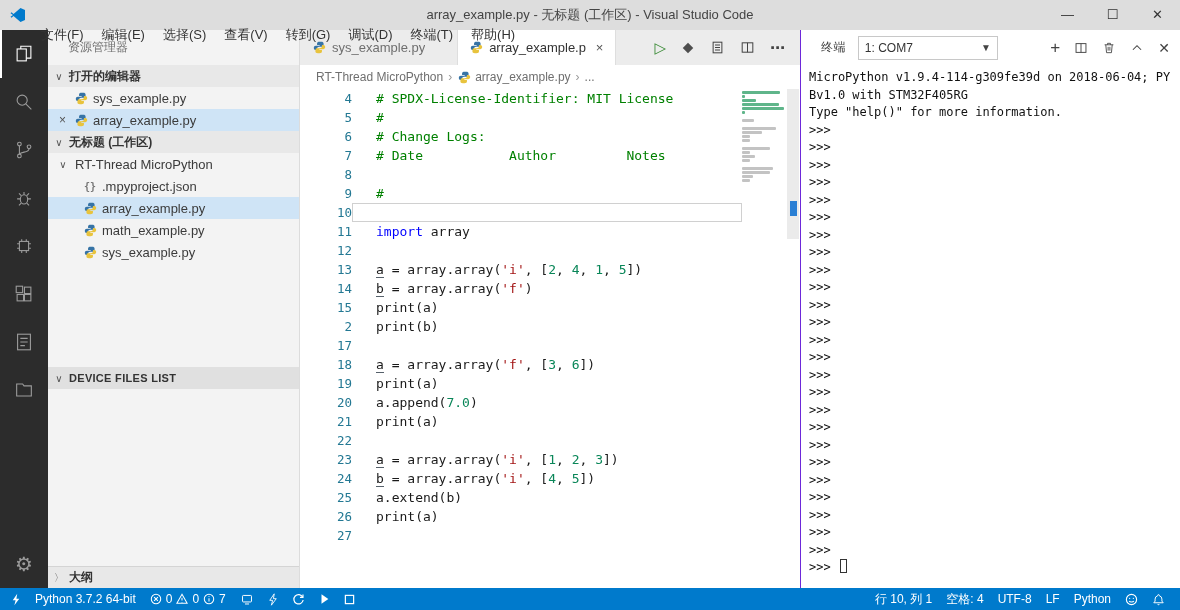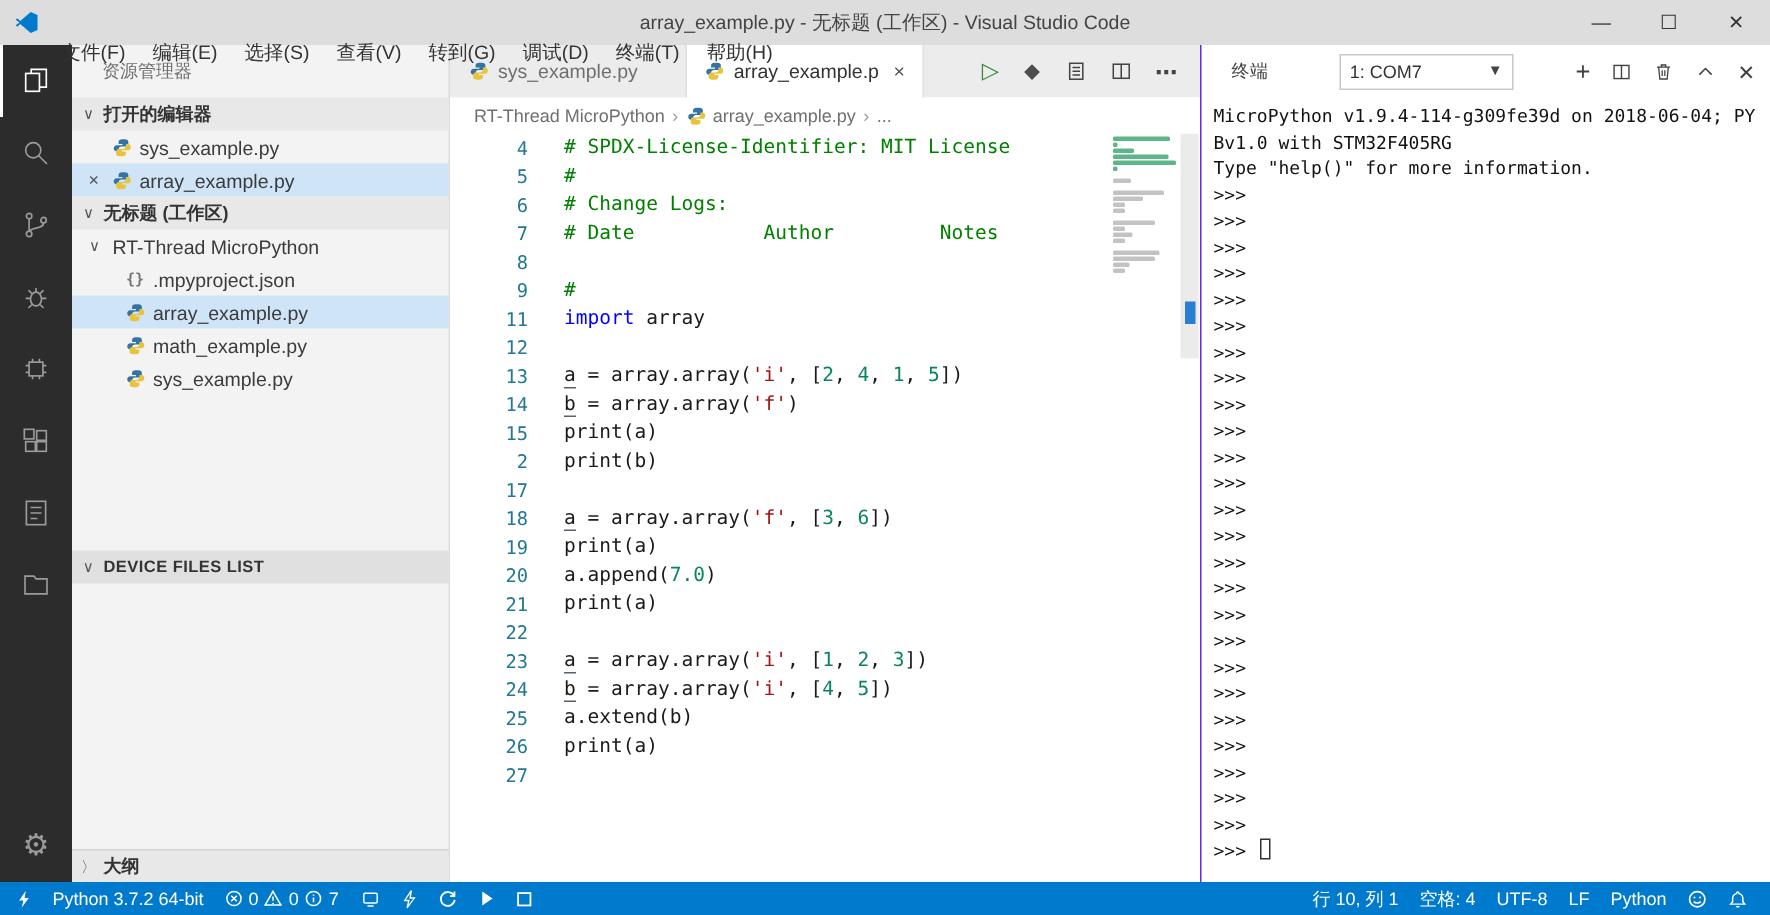--- a/index.html
+++ b/index.html
@@ -74,21 +74,21 @@
   .mm-line{height:4px; display:flex;}
   .mm-bar{height:2.5px; border-radius:1px;}
   .scrollbar{position:absolute; top:0; right:0; bottom:0; width:14px;}
   .sb-handle{position:absolute; top:0; left:1px; width:12px; height:150px; background:rgba(110,110,110,0.14);}
   .sb-mark{position:absolute; top:112px; left:4px; width:7px; height:15px; background:#2a7fd4;}
 
   
   .panel{width:380px; flex:0 0 380px; background:#fff; border-left:1px solid #6d28d9; display:flex; flex-direction:column; min-height:0;}
   .panel-header{height:35px; flex:0 0 35px; display:flex; align-items:center; padding:0 10px 0 20px; gap:12px;}
   .panel-title{font-size:12px; color:#424242; text-transform:uppercase; letter-spacing:.4px;}
-  .term-select{width:116px; height:24px; border:1px solid #c8c8c8; background:#fff; display:flex; align-items:center; justify-content:space-between; padding:0 6px; font-size:12px; color:#333;margin-left:35px;}
+  .term-select{width:140px; height:24px; border:1px solid #c8c8c8; background:#fff; display:flex; align-items:center; justify-content:space-between; padding:0 6px; font-size:12px; color:#333;}
   .term-select .caret{font-size:10px; color:#444;}
   .panel-actions{margin-left:auto; display:flex; align-items:center; gap:14px; color:#424242;}
   .pa-icon{display:flex; align-items:center; font-size:14px; line-height:1;}
   .pa-plus{font-size:17px; font-weight:300;}
   .panel-body{flex:1; padding:4px 0 0 8px; font-family:"DejaVu Sans Mono","Liberation Mono",monospace; font-size:12px; line-height:17.5px; color:#111; overflow:hidden;}
   .t-line{white-space:pre; height:17.5px;}
   .t-cursor{display:inline-block; width:7px; height:14px; border:1px solid #333; vertical-align:-2px; margin-left:2px;}
 
   
   .statusbar{height:22px; flex:0 0 22px; background:var(--statusbar); color:#fff; display:flex; align-items:center; font-size:12px; padding-left:4px;}
@@ -354,20 +354,24 @@
               <span class="ln">7</span>
               <span class="lc"><span class="tok-comment"># Date           Author         Notes</span></span>
             </div>
             <div class="crow">
               <span class="ln">8</span>
             </div>
             <div class="crow">
               <span class="ln">9</span>
               <span class="lc"><span class="tok-comment">#</span></span>
             </div>
+            <div class="crow current">
+              <span class="ln">10</span>
+              <span class="lc"></span>
+            </div>
             <div class="crow">
               <span class="ln">11</span>
               <span class="lc"><span class="tok-kw">import</span><span class="tok-plain"> array</span></span>
             </div>
             <div class="crow">
               <span class="ln">12</span>
               <span class="lc"></span>
             </div>
             <div class="crow">
               <span class="ln">13</span>

